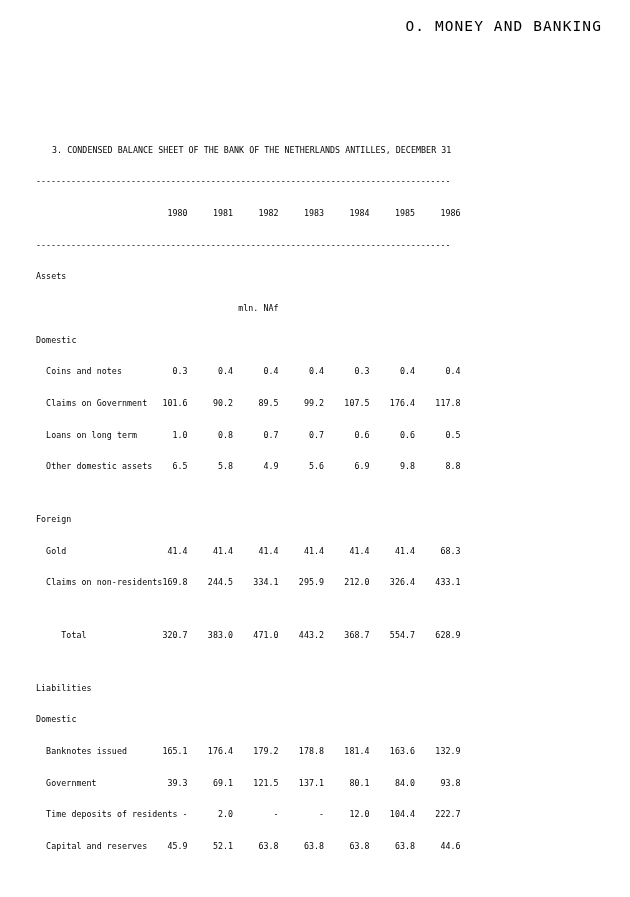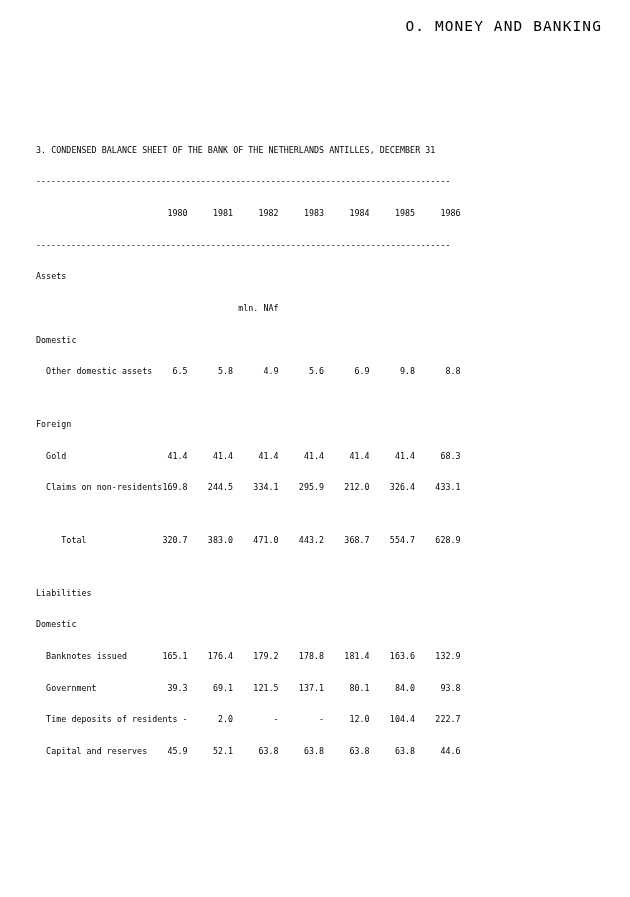--- a/index.html
+++ b/index.html
@@ -40,20 +40,21 @@
     line-height: 10.55px;
     white-space: pre;
     letter-spacing: 0.06px;
   }
   .block {
     margin: 0;
     padding: 0;
   }
   .tbl-title {
     white-space: pre;
+    margin-left: 16px;
   }
   .rule {
     white-space: pre;
     letter-spacing: 0;
   }
   .row { white-space: pre; }
 </style>
 </head>
 <body>
 
@@ -64,20 +65,23 @@
   <div class="content">
 
     <div class="block">
       <div class="tbl-title">3. CONDENSED BALANCE SHEET OF THE BANK OF THE NETHERLANDS ANTILLES, DECEMBER 31</div>
       <div class="rule">-----------------------------------------------------------------------------------</div>
       <div class="row">                          1980     1981     1982     1983     1984     1985     1986</div>
       <div class="rule">-----------------------------------------------------------------------------------</div>
       <div class="row">Assets</div>
       <div class="row">                                        mln. NAf</div>
       <div class="row">Domestic</div>
+      <div class="row">  Coins and notes          0.3      0.4      0.4      0.4      0.3      0.4      0.4</div>
+      <div class="row">  Claims on Government   101.6     90.2     89.5     99.2    107.5    176.4    117.8</div>
+      <div class="row">  Loans on long term       1.0      0.8      0.7      0.7      0.6      0.6      0.5</div>
       <div class="row">  Other domestic assets    6.5      5.8      4.9      5.6      6.9      9.8      8.8</div>
       <div class="row"></div>
       <div class="row">Foreign</div>
       <div class="row">  Gold                    41.4     41.4     41.4     41.4     41.4     41.4     68.3</div>
       <div class="row">  Claims on non-residents169.8    244.5    334.1    295.9    212.0    326.4    433.1</div>
       <div class="row"></div>
       <div class="row">     Total               320.7    383.0    471.0    443.2    368.7    554.7    628.9</div>
       <div class="row"></div>
       <div class="row">Liabilities</div>
       <div class="row">Domestic</div>

